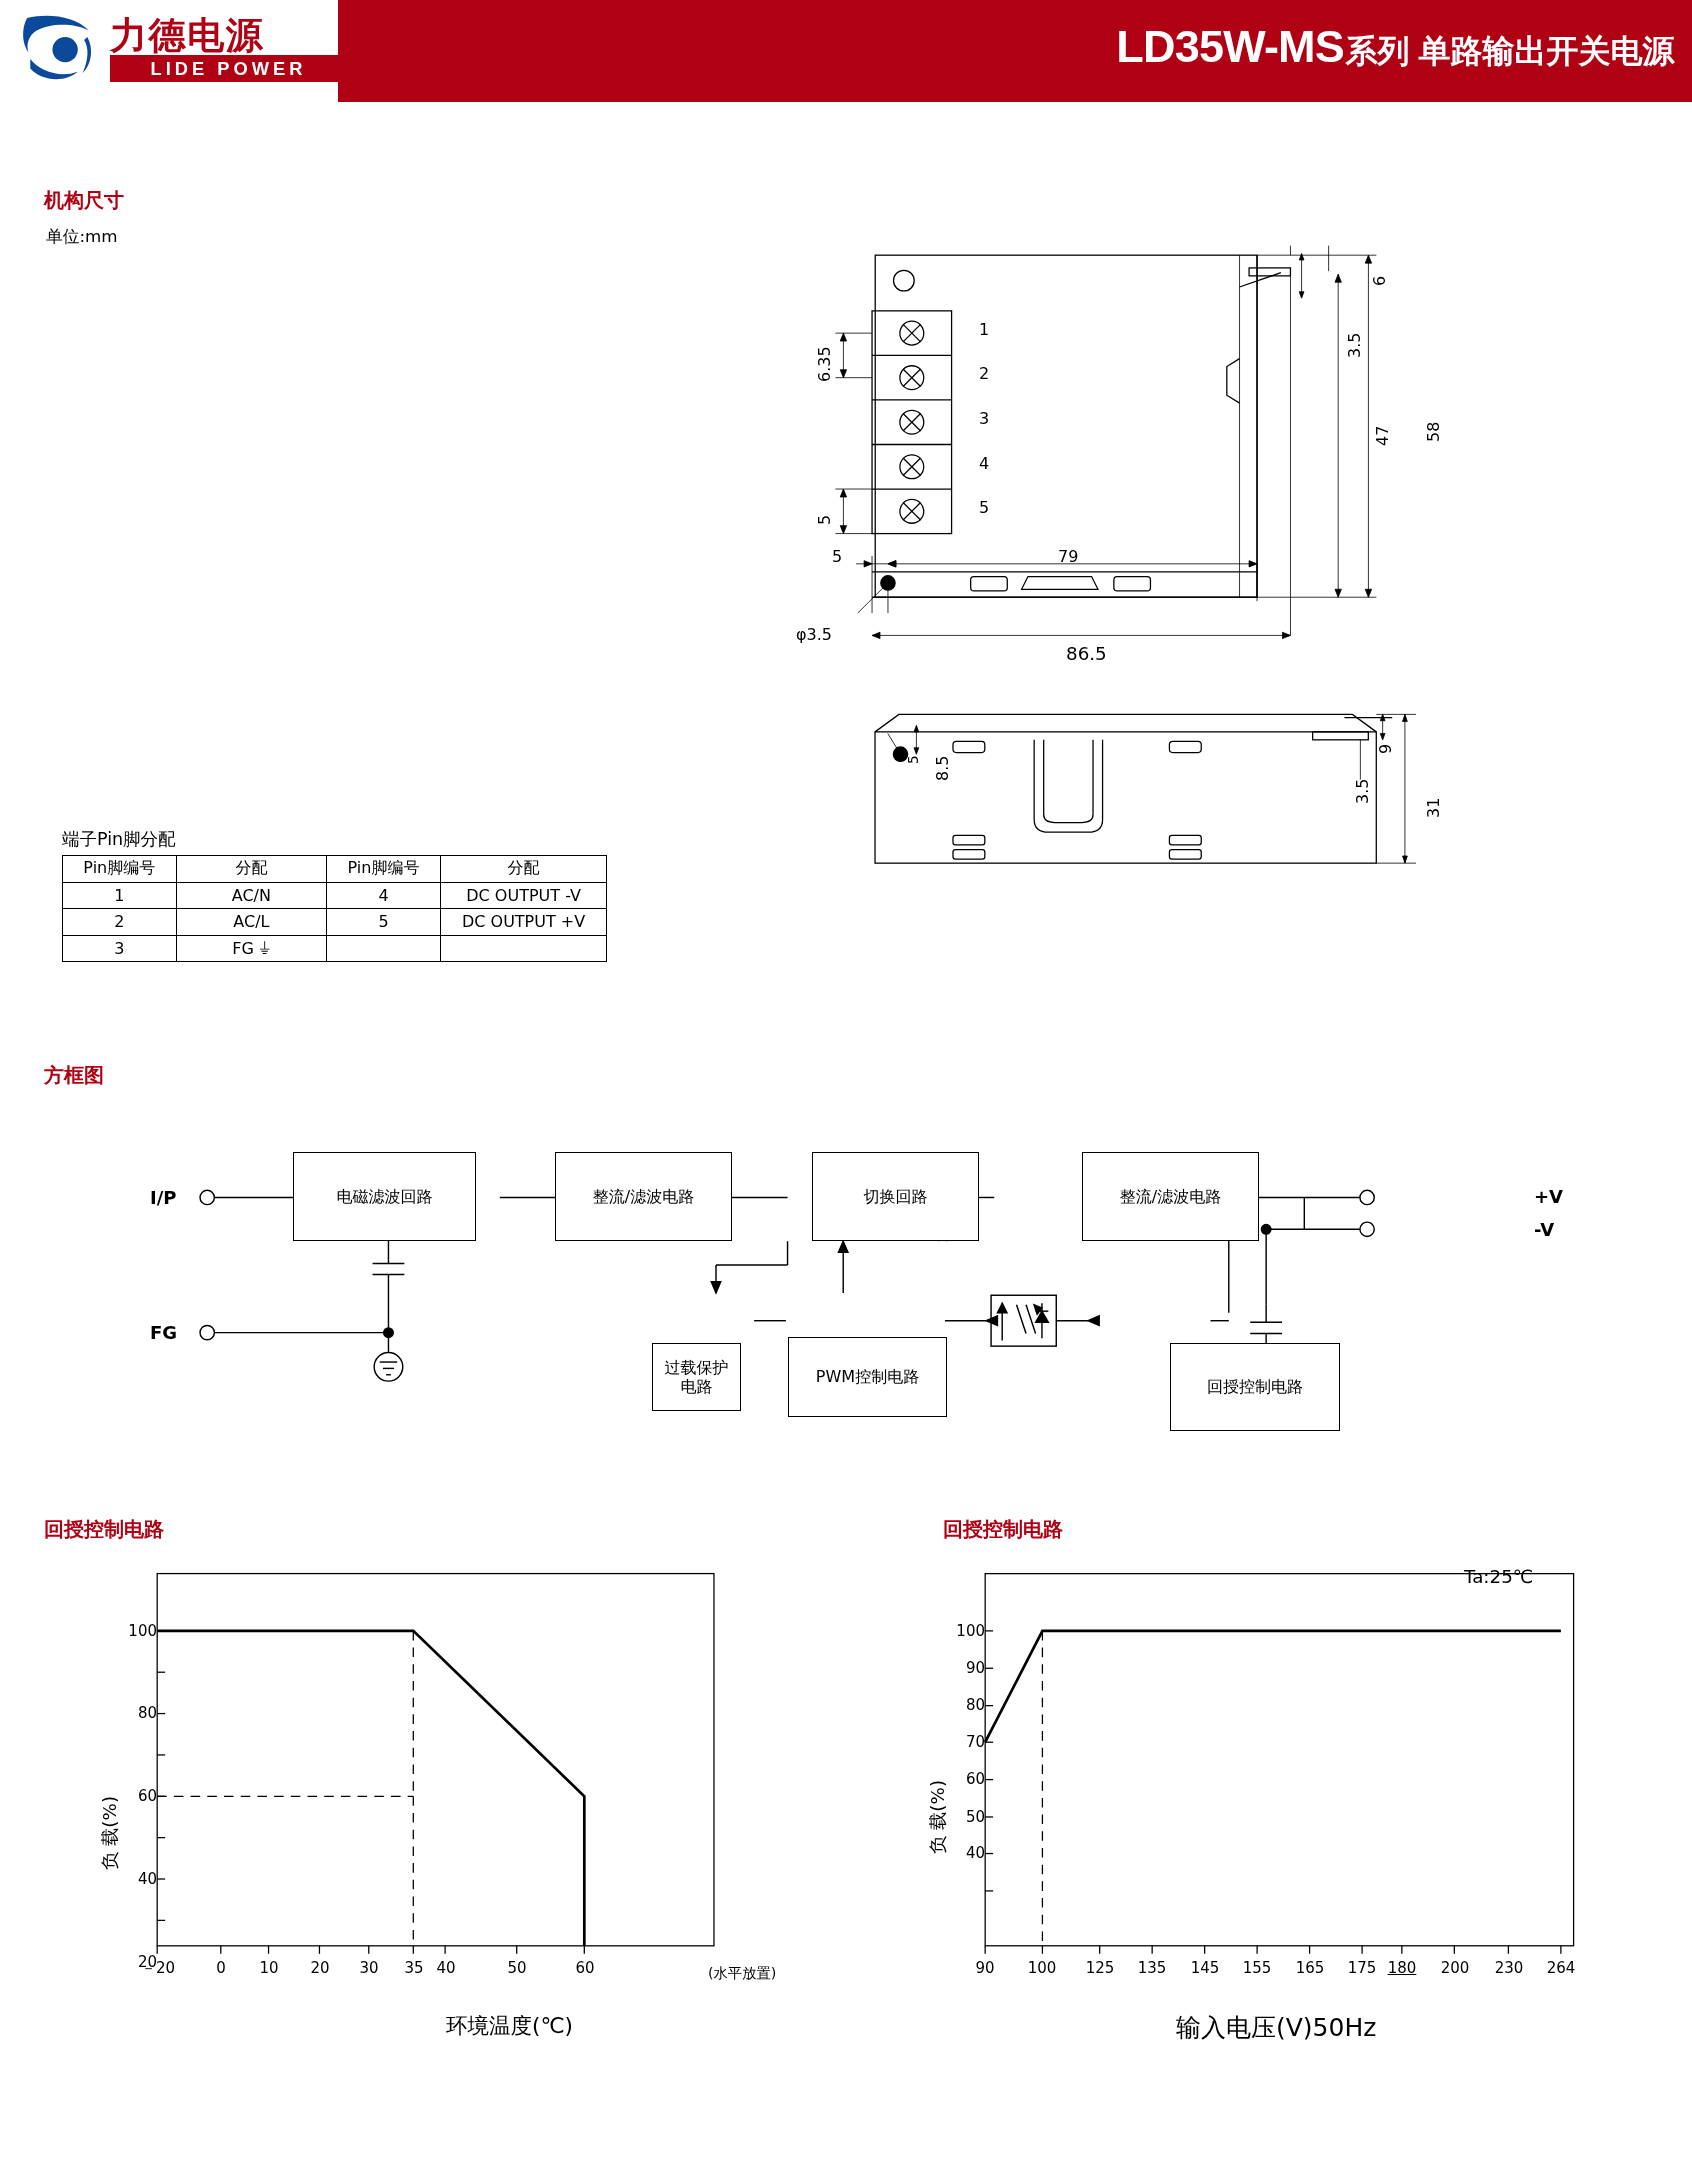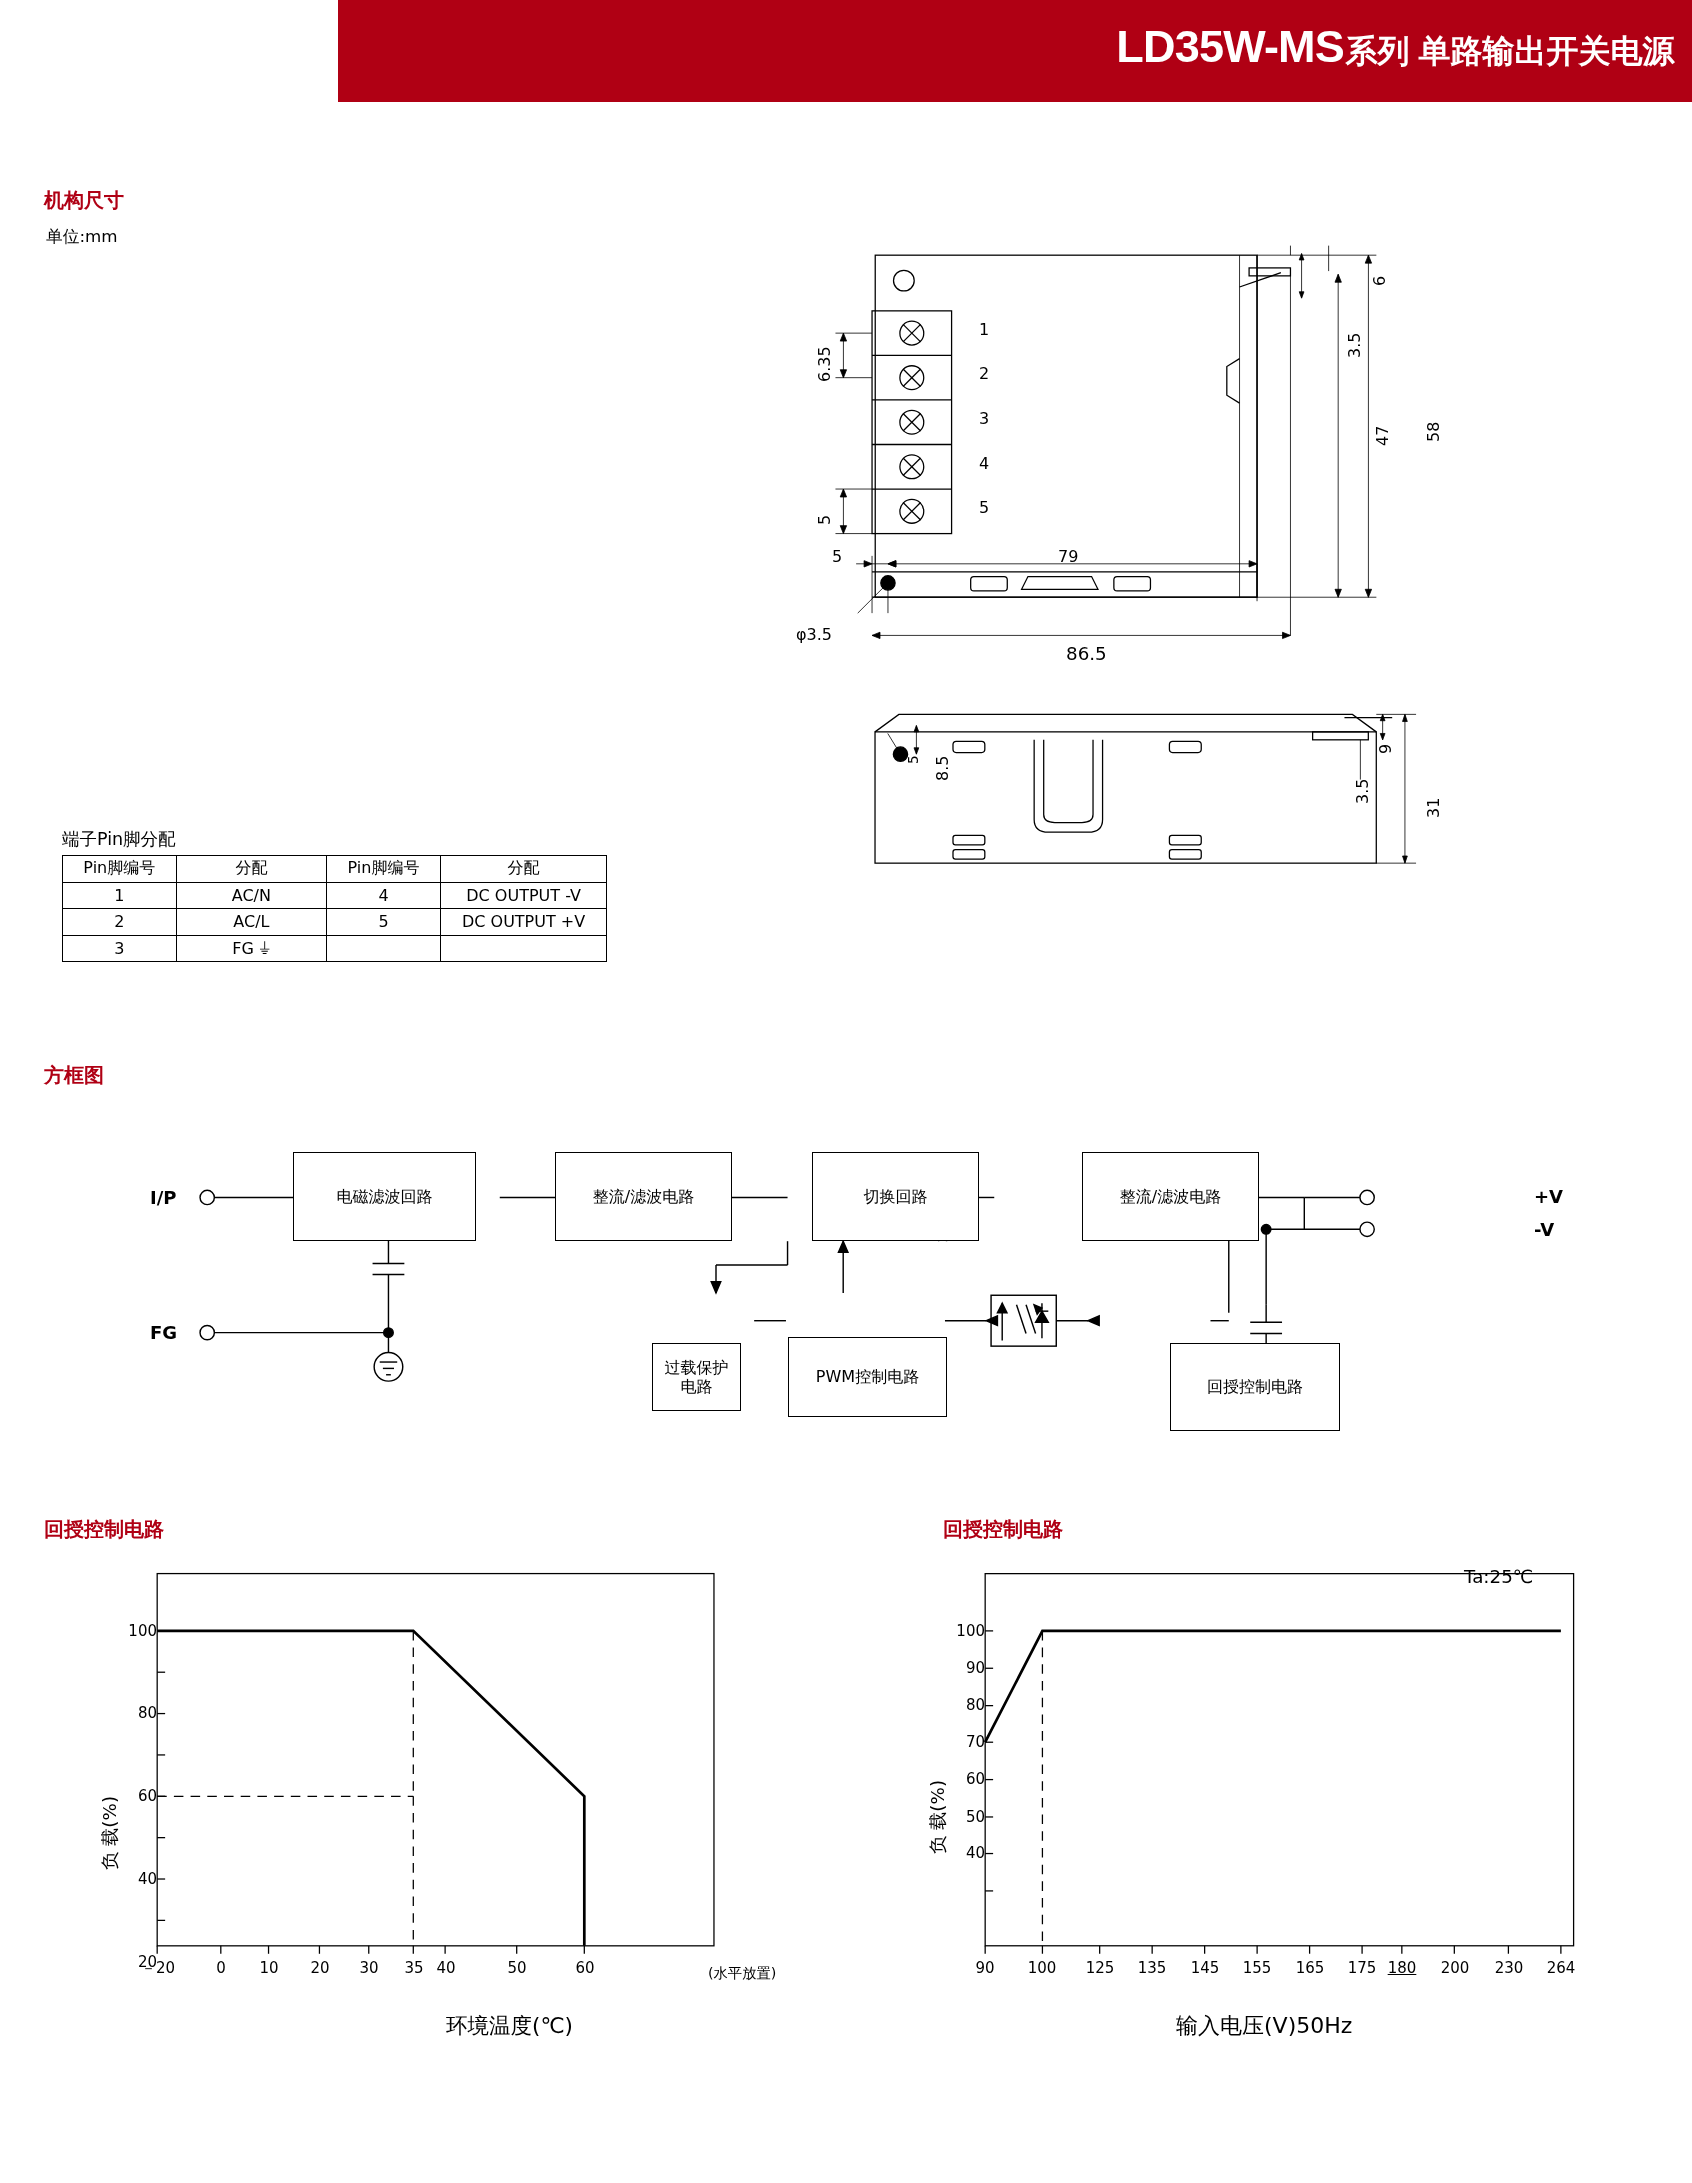--- a/index.html
+++ b/index.html
@@ -189,20 +189,34 @@
     transform: rotate(-90deg);
     transform-origin: left top;
   }
 </style>
 </head>
 <body>
 
 <div class="header">
   <div class="header-bar"></div>
 
+  <div class="logo-wrap">
+    <div class="logo-mark">
+      <svg width="84" height="76" viewBox="0 0 106 96">
+        <path d="M14 10 C 42 4, 74 8, 92 26 C 74 16, 44 16, 26 26 C 16 32, 12 44, 16 54 C 8 44, 6 24, 14 10 Z" fill="#0b4a9b"></path>
+        <path d="M18 62 C 30 78, 56 86, 78 78 C 62 92, 32 90, 18 74 Z" fill="#0b4a9b"></path>
+        <circle cx="62" cy="50" r="16" fill="#0b4a9b"></circle>
+        <path d="M90 34 C 98 48, 96 68, 84 80 C 92 62, 92 48, 86 38 Z" fill="#0b4a9b"></path>
+      </svg>
+    </div>
+    <div class="logo-cn">力德电源</div>
+    <div class="logo-en">
+      <span>LIDE POWER</span>
+    </div>
+  </div>
 
   <div class="header-title">
     <span class="model">LD35W-MS</span><span class="series">系列 单路输出开关电源</span>
   </div>
 </div>
 
 <div class="sec-title" style="left:44px; top:187px;">机构尺寸</div>
 <div class="sub-note" style="left:46px; top:225px;">单位:mm</div>
 
 <div class="svg-holder" style="left:740px; top:239px;">
@@ -619,15 +633,15 @@
 <div class="tick" style="left:1181px; top:1959px; width:48px;">145</div>
 <div class="tick" style="left:1233px; top:1959px; width:48px;">155</div>
 <div class="tick" style="left:1286px; top:1959px; width:48px;">165</div>
 <div class="tick" style="left:1338px; top:1959px; width:48px;">175</div>
 <div class="tick" style="left:1378px; top:1959px; width:48px;text-decoration:underline;">180</div>
 <div class="tick" style="left:1431px; top:1959px; width:48px;">200</div>
 <div class="tick" style="left:1485px; top:1959px; width:48px;">230</div>
 <div class="tick" style="left:1537px; top:1959px; width:48px;">264</div>
 
 <div class="axis-label vert" style="left:925px; top:1854px;">负 载(%)</div>
-<div class="axis-label" style="left:1176px; top:2011px; font-size:22px;">输入电压(V)50Hz</div>
+<div class="axis-label" style="left:1176px; top:2011px; font-size:25px;">输入电压(V)50Hz</div>
 <div class="small-note" style="left:1464px; top:1566px; font-size:18.3px;">Ta:25℃</div>
 
 
 </body></html>

